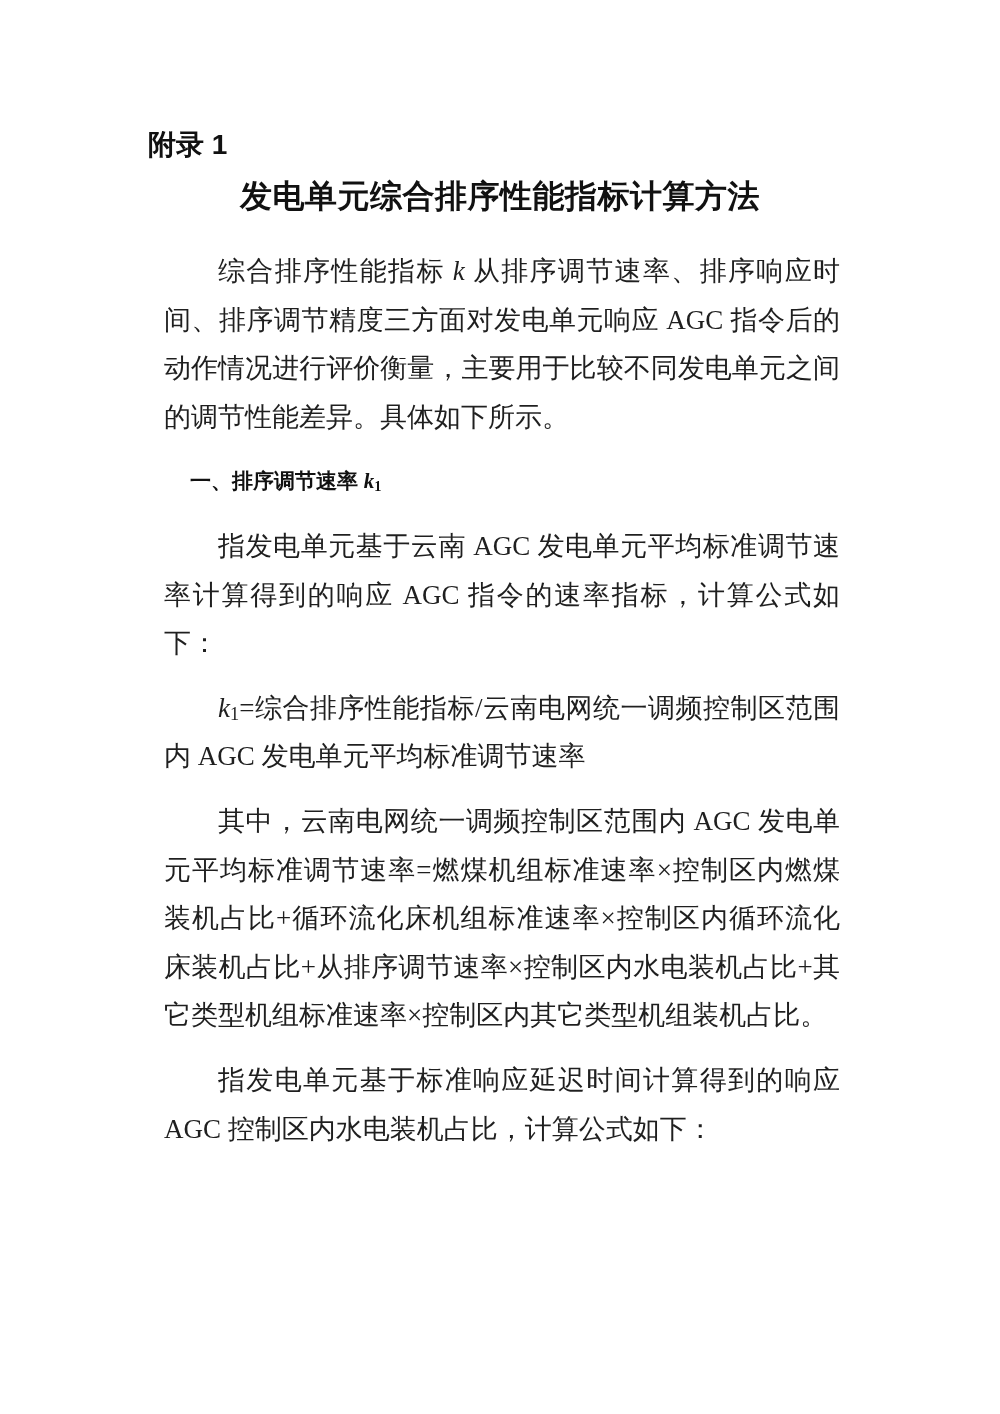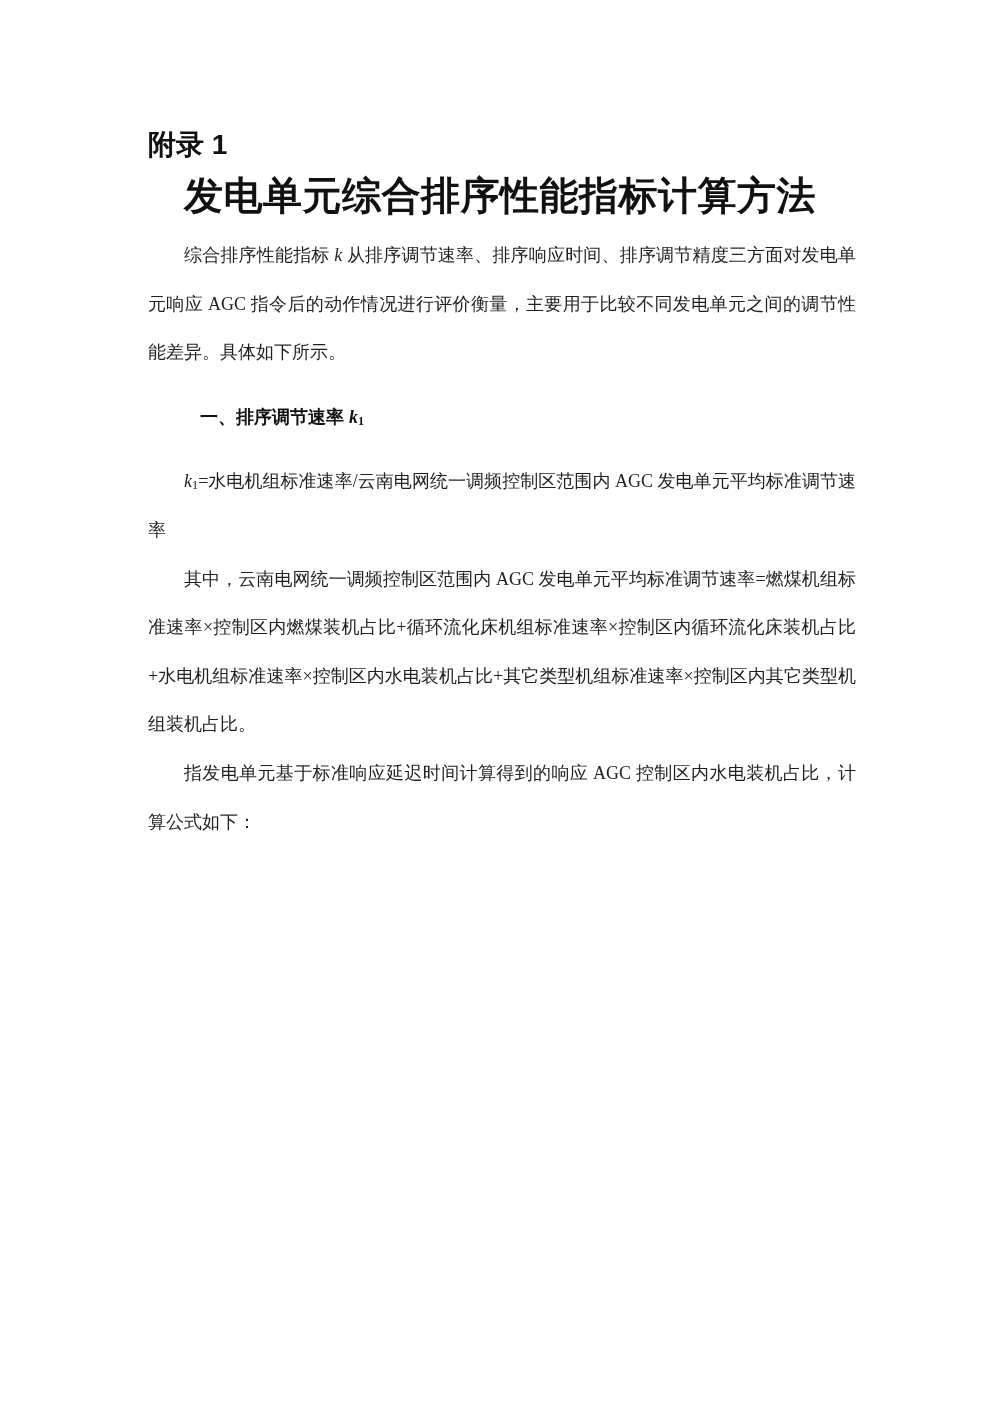--- a/index.html
+++ b/index.html
@@ -28,42 +28,42 @@
   }
   .doc-title {
     position: absolute;
     left: 146px;
     top: 174px;
     width: 708px;
     margin: 0;
     text-align: center;
     font-family: Liberation Serif, serif;
     font-weight: 700;
-    font-size: 39px;
+    font-size: 32px;
     line-height: 44px;
     color: #111111;
     letter-spacing: 0.5px;
   }
   .doc-body {
     position: absolute;
     left: 148px;
     top: 231px;
     width: 708px;
   }
   .para {
-    margin: 0;
-    font-size: 18px;
+    margin: 16px;
+    font-size: 27px;
     line-height: 48.6px;
     text-align: justify;
     text-indent: 2em;
     color: #1f1f1f;
   }
   .sec-heading {
-    margin: 16px;
-    font-size: 18px;
+    margin: 0;
+    font-size: 21px;
     line-height: 48.6px;
     text-indent: 2em;
     font-family: "Liberation Sans", "DejaVu Sans", sans-serif;
     font-weight: 700;
     color: #111111;
   }
   .var {
     font-family: "Liberation Serif", "DejaVu Serif", serif;
     font-style: italic;
   }
@@ -97,24 +97,25 @@
   <div class="appendix-label">附录 1</div>
 
   <h1 class="doc-title">发电单元综合排序性能指标计算方法</h1>
 
   <div class="doc-body">
 
     <p class="para"><span>综合排序性能指标 </span><span class="var">k</span><span> 从排序调节速率、排序响应时间、排序调节精度三方面对发电单元响应 AGC 指令后的动作情况进行评价衡量，主要用于比较不同发电单元之间的调节性能差异。具体如下所示。</span></p>
 
     <p class="sec-heading"><span>一、排序调节速率 </span><span class="var">k</span><sub>1</sub></p>
 
+    <p class="para">指发电单元基于云南 AGC 发电单元平均标准调节速率计算得到的响应 AGC 指令的速率指标，计算公式如下：</p>
 
-    <p class="para"><span class="var">k</span><sub>1</sub><span>=水电机组标准速率/云南电网统一调频控制区范围内 AGC 发电单元平均标准调节速率</span></p>
+    <p class="para"><span class="var">k</span><sub>1</sub><span>=综合排序性能指标/云南电网统一调频控制区范围内 AGC 发电单元平均标准调节速率</span></p>
 
-    <p class="para">其中，云南电网统一调频控制区范围内 AGC 发电单元平均标准调节速率=燃煤机组标准速率×控制区内燃煤装机占比+循环流化床机组标准速率×控制区内循环流化床装机占比+水电机组标准速率×控制区内水电装机占比+其它类型机组标准速率×控制区内其它类型机组装机占比。</p>
+    <p class="para">其中，云南电网统一调频控制区范围内 AGC 发电单元平均标准调节速率=燃煤机组标准速率×控制区内燃煤装机占比+循环流化床机组标准速率×控制区内循环流化床装机占比+从排序调节速率×控制区内水电装机占比+其它类型机组标准速率×控制区内其它类型机组装机占比。</p>
 
 
 
     <p class="para">指发电单元基于标准响应延迟时间计算得到的响应 AGC 控制区内水电装机占比，计算公式如下：</p>
 
   </div>
 
   <div class="page-number">—27—</div>
 
 </div>

